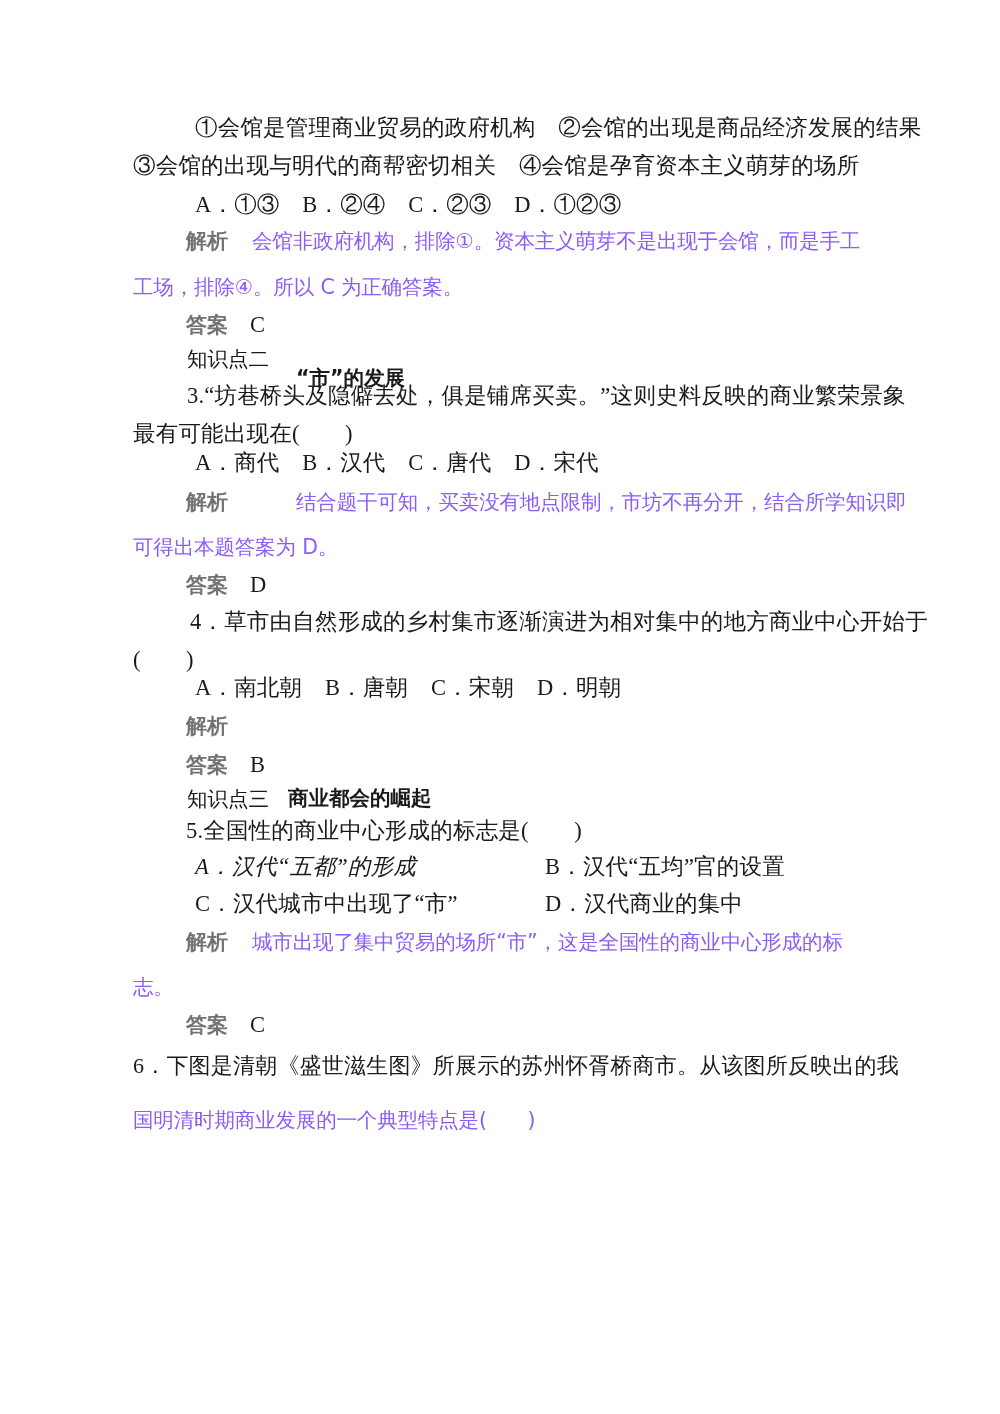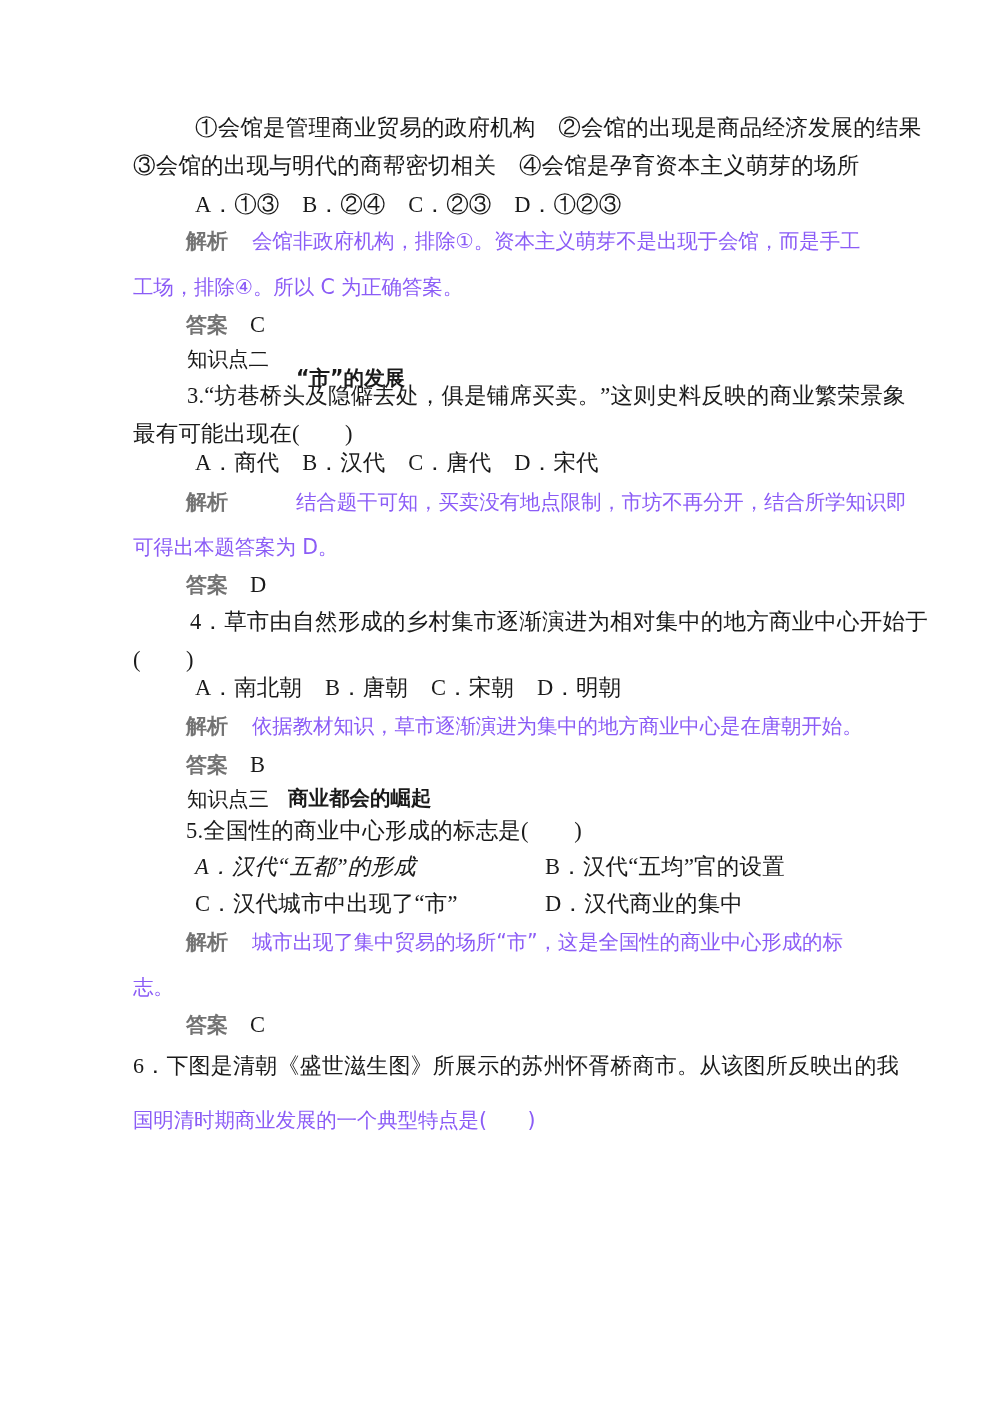--- a/index.html
+++ b/index.html
@@ -92,21 +92,20 @@
   <div class="ln body-sans" style="left:133px; top:537px;">可得出本题答案为 D。</div>
 
   <div class="ln tag" style="left:186px; top:575px;">答案</div>
   <div class="ln serif" style="left:250px; top:574px;">D</div>
 
   <div class="ln serif" style="left:190px; top:611px;">4．草市由自然形成的乡村集市逐渐演进为相对集中的地方商业中心开始于</div>
   <div class="ln serif" style="left:133px; top:649px;">(　　)</div>
   <div class="ln serif" style="left:195px; top:677px;">A．南北朝　B．唐朝　C．宋朝　D．明朝</div>
 
   <div class="ln tag" style="left:186px; top:716px;">解析</div>
-  <div class="ln body-sans" style="left:252px; top:716px;">依据教材知识，草市逐渐演进为集中的地方商业中心是在唐朝开始。</div>
 
   <div class="ln tag" style="left:186px; top:755px;">答案</div>
   <div class="ln serif" style="left:250px; top:754px;">B</div>
 
   <div class="ln heading-label" style="left:187px; top:789px;">知识点三</div>
   <div class="ln heading-title" style="left:288px; top:788px;">商业都会的崛起</div>
 
   <div class="ln serif" style="left:186px; top:820px;">5.全国性的商业中心形成的标志是(　　)</div>
 
   <div class="ln serif" style="left:195px; top:856px;font-style:italic;">A．汉代“五都”的形成</div>

